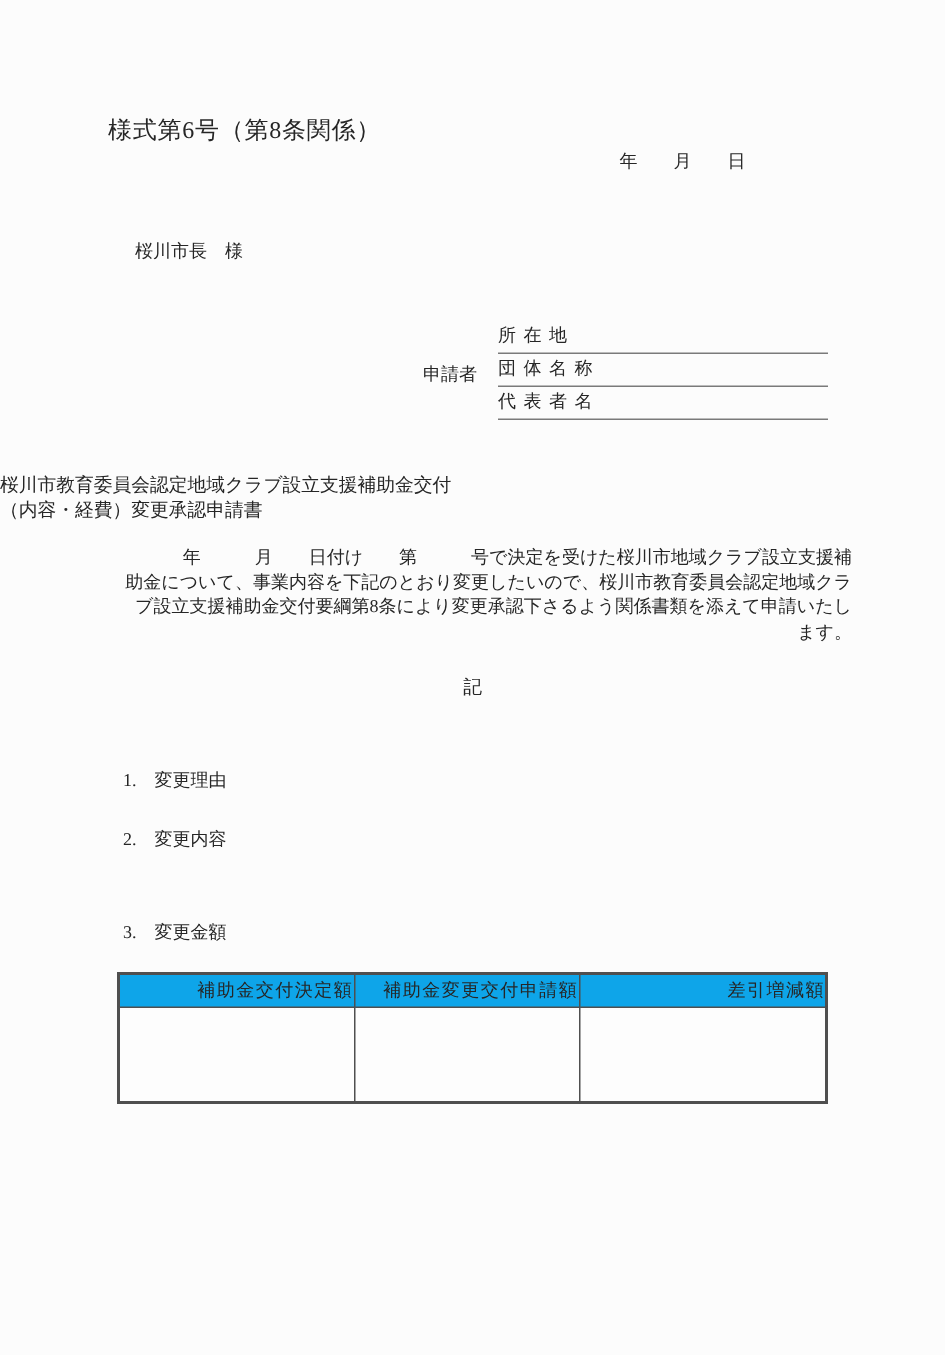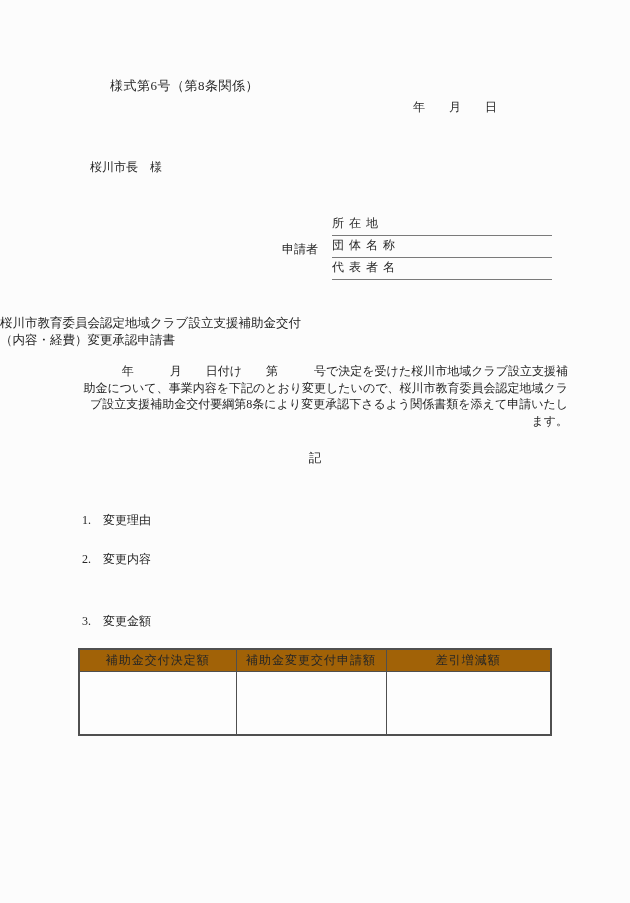--- a/index.html
+++ b/index.html
@@ -9,21 +9,21 @@
     font-family:"Liberation Serif","DejaVu Serif",serif;
   }
   .page{
     position:relative;
     width:630px;height:903px;
     background:#fcfcfc;
     color:#262626;
     overflow:hidden;
   }
   .abs{position:absolute;}
-  .form-code{left:72px;top:77px;font-size:13px;letter-spacing:.5px;margin-left:38px;}
+  .form-code{left:72px;top:77px;font-size:16px;letter-spacing:.5px;}
   .date-line{left:413px;top:99px;font-size:12px;white-space:pre;}
   .addressee{left:90px;top:159px;font-size:12px;white-space:pre;}
 
   .applicant-label{left:282px;top:241px;font-size:12px;}
   .applicant-fields{left:332px;top:214px;width:220px;}
   .field-row{
     height:22px;
     border-bottom:1.5px solid #7a7a7a;
     display:flex;align-items:flex-end;
     box-sizing:border-box;
@@ -51,23 +51,23 @@
     table-layout:fixed;
     font-size:12px;
   }
   .amount-table th,.amount-table td{
     border:1px solid #4f4f4f;
     padding:0;
   }
   .amount-table{border:2px solid #4f4f4f;}
   .amount-table th{
     height:21px;
-    background:#a16207;
+    background:#0ea5e9;
     font-weight:normal;
-    text-align:center;
+    text-align:right;
     letter-spacing:1px;
     vertical-align:middle;
   }
   .amount-table td{height:62px;background:#fdfdfd;}
 </style>
 </head>
 <body>
 
 <div class="page">
 

